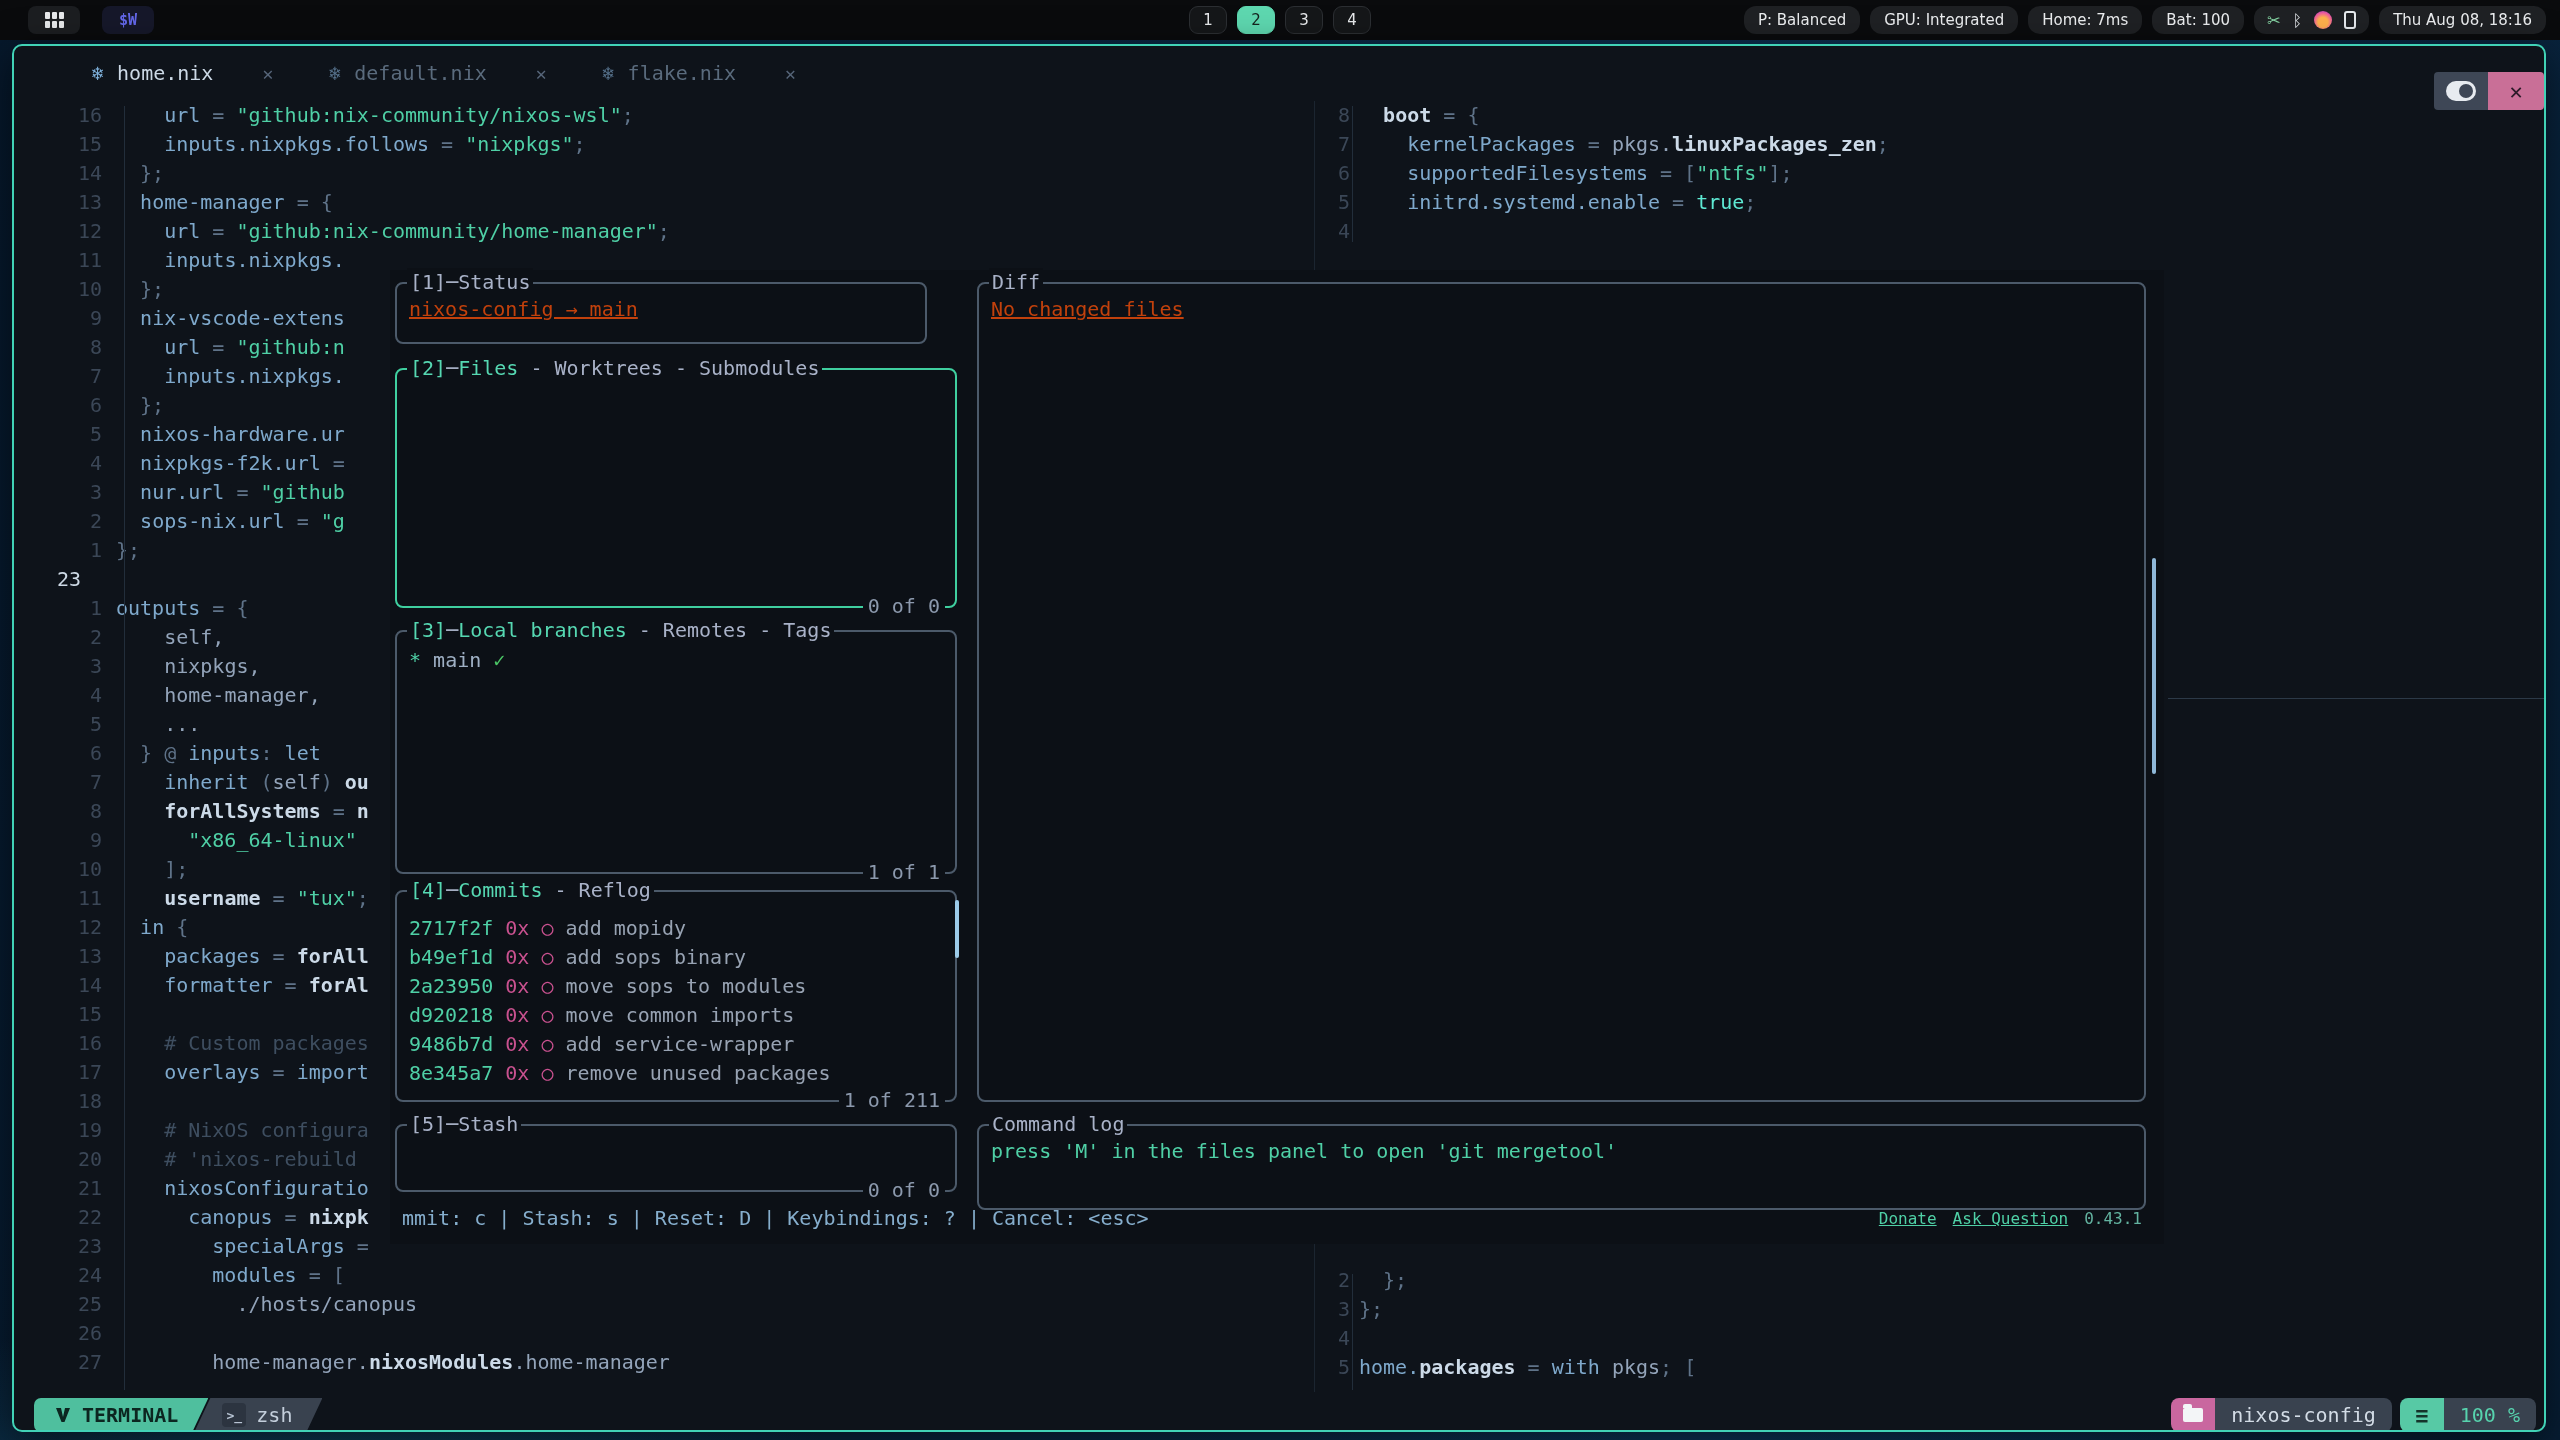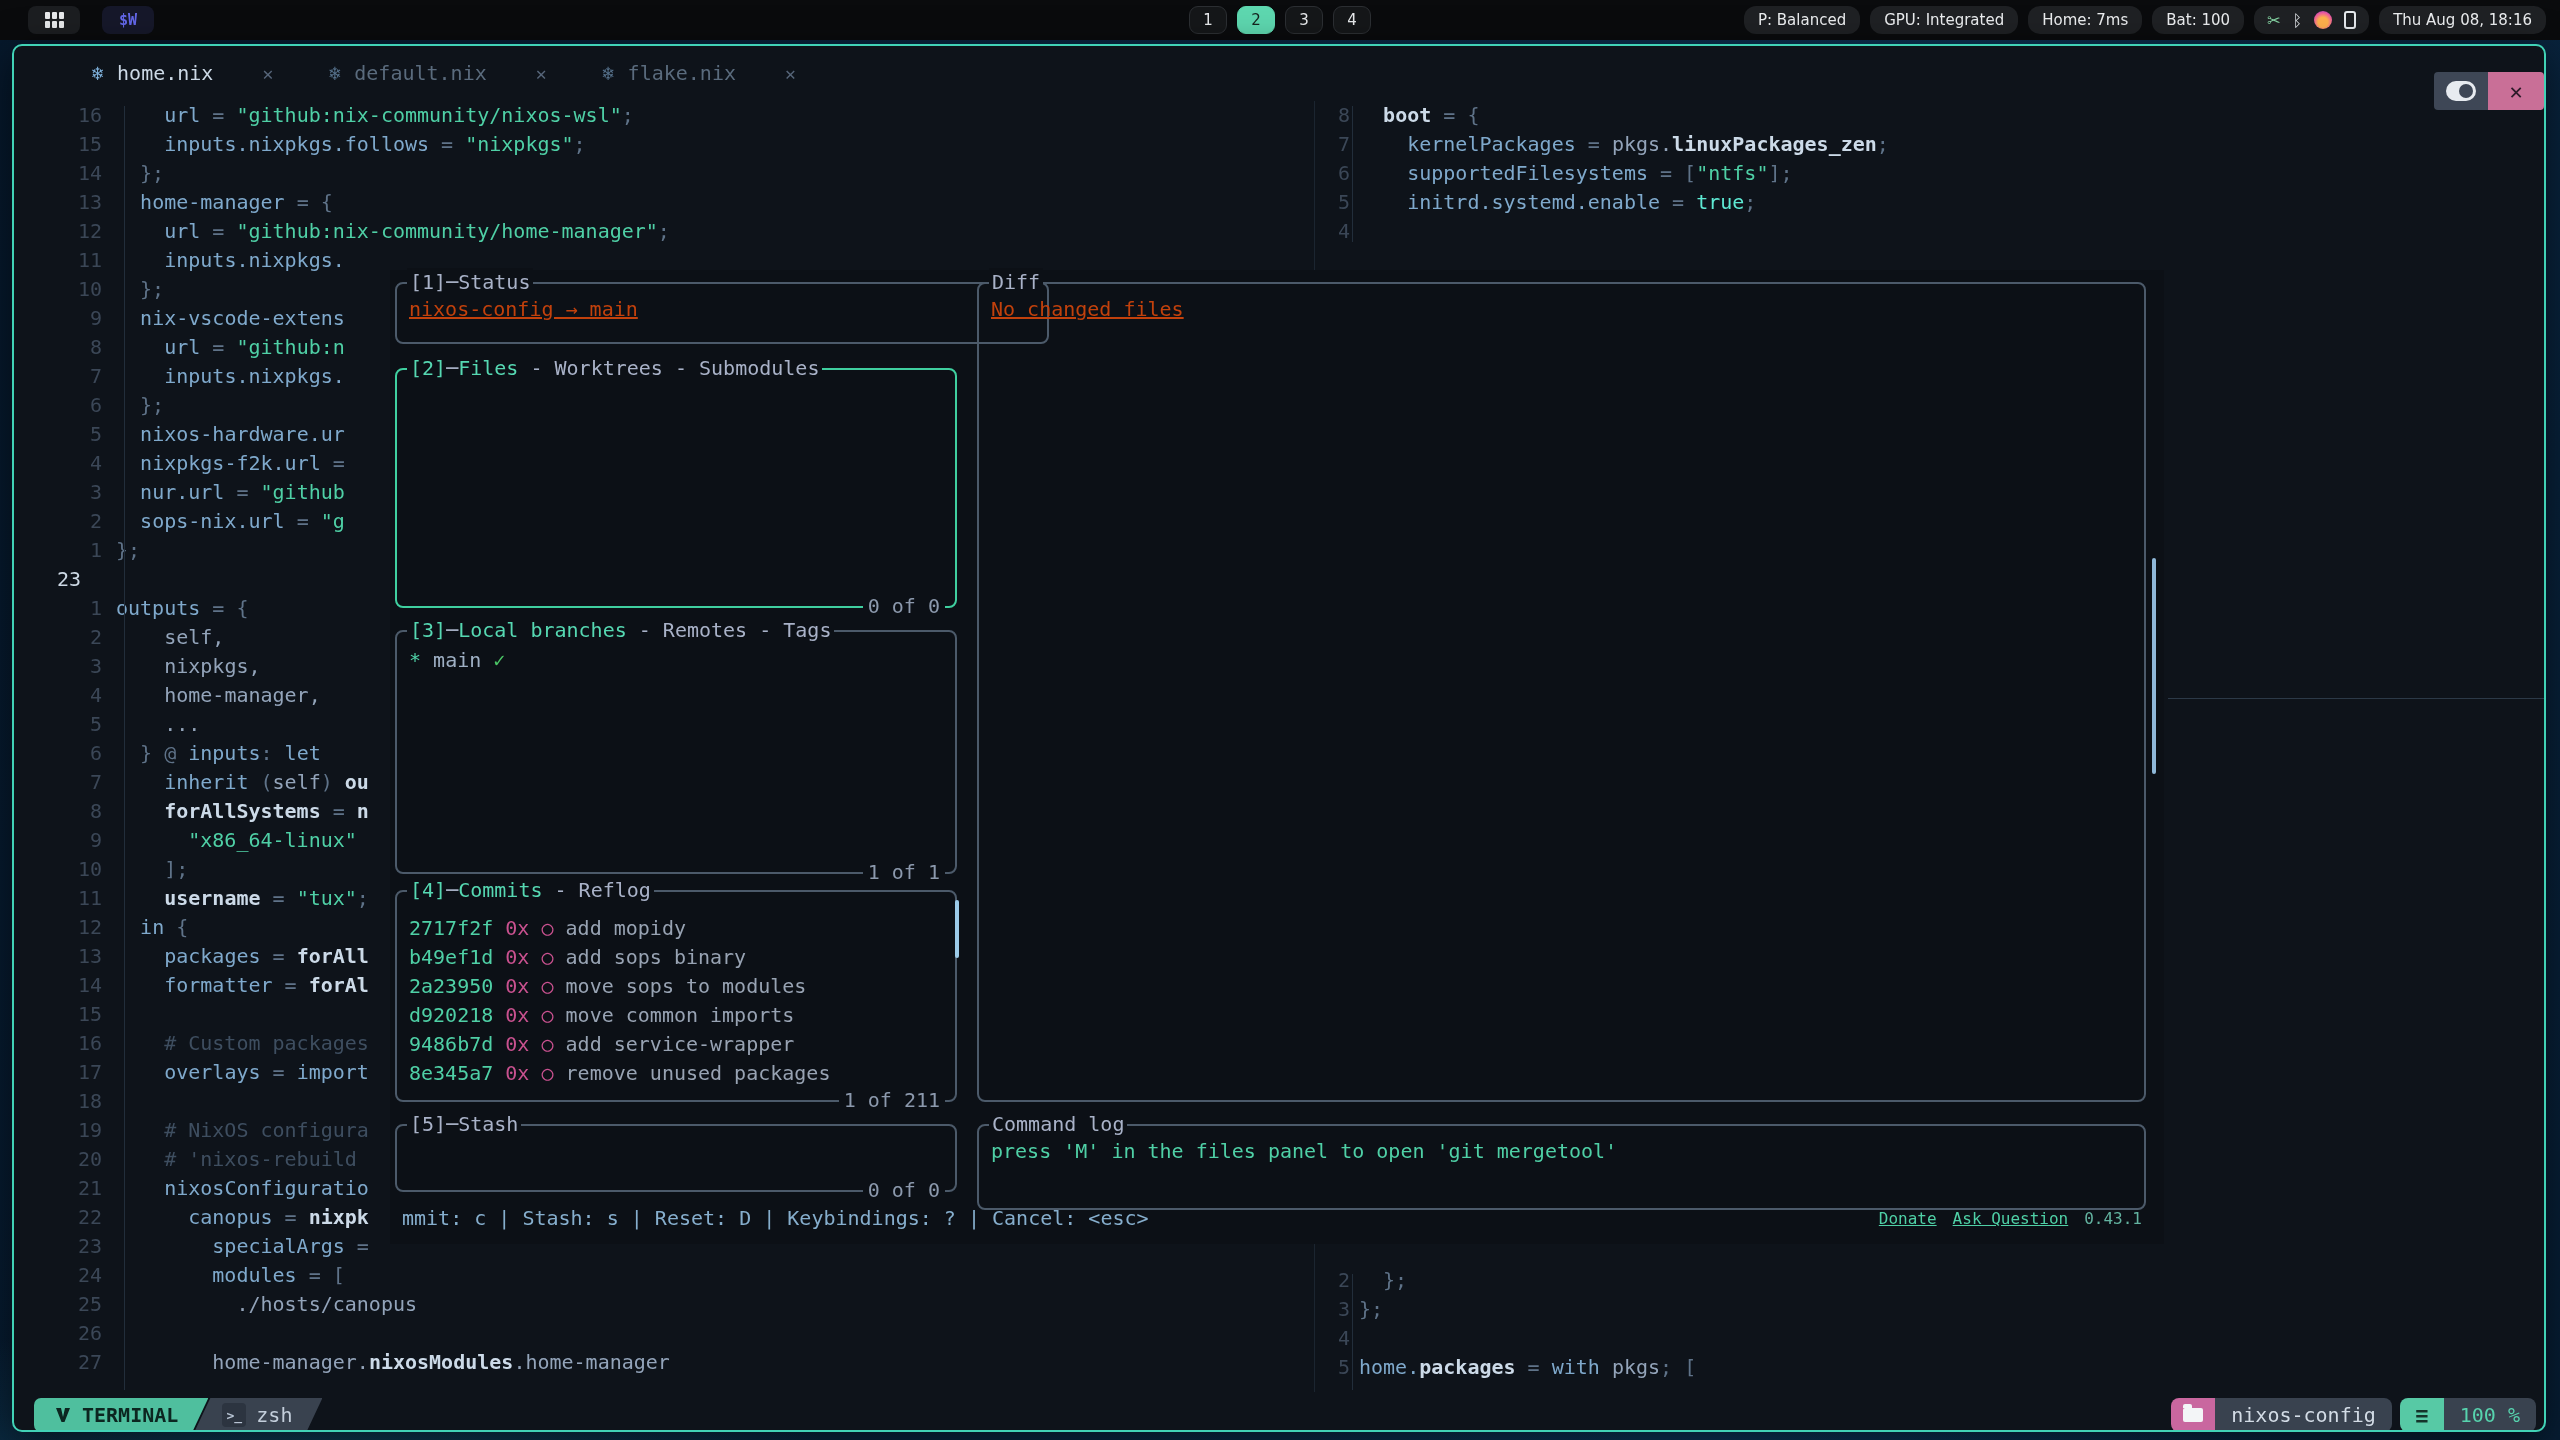--- a/index.html
+++ b/index.html
@@ -258,21 +258,21 @@
     </div>
 
   <div class="vguide" style="left:110px; top:60px; height:1284px;"></div>
   <div class="vguide" style="left:1338px; top:60px; height:136px;"></div>
   <div class="vguide" style="left:1338px; top:1228px; height:116px;"></div>
   <div class="pane-divider-v"></div>
   <div class="pane-divider-h"></div>
 
   <div class="popup"></div>
 
-  <div class="lg-panel" style="left:381px; top:236px; width:654px; height:62px;">
+  <div class="lg-panel" style="left:381px; top:236px; width:532px; height:62px;">
     <div class="lg-title dim"><span class="tnum">[1]</span><span>─</span><span class="tname">Status</span></div>
     <div class="lg-body" style="top:11px;"><span class="lg-dimtext">nixos-config → main</span></div>
   </div>
 
   <div class="lg-panel focus" style="left:381px; top:322px; width:562px; height:240px;">
     <div class="lg-title"><span class="tnum">[2]</span><span>─</span><span class="tname">Files</span><span> - Worktrees - Submodules</span></div>
     <div class="lg-count">0 of 0</div>
   </div>
 
   <div class="lg-panel" style="left:381px; top:584px; width:562px; height:244px;">

